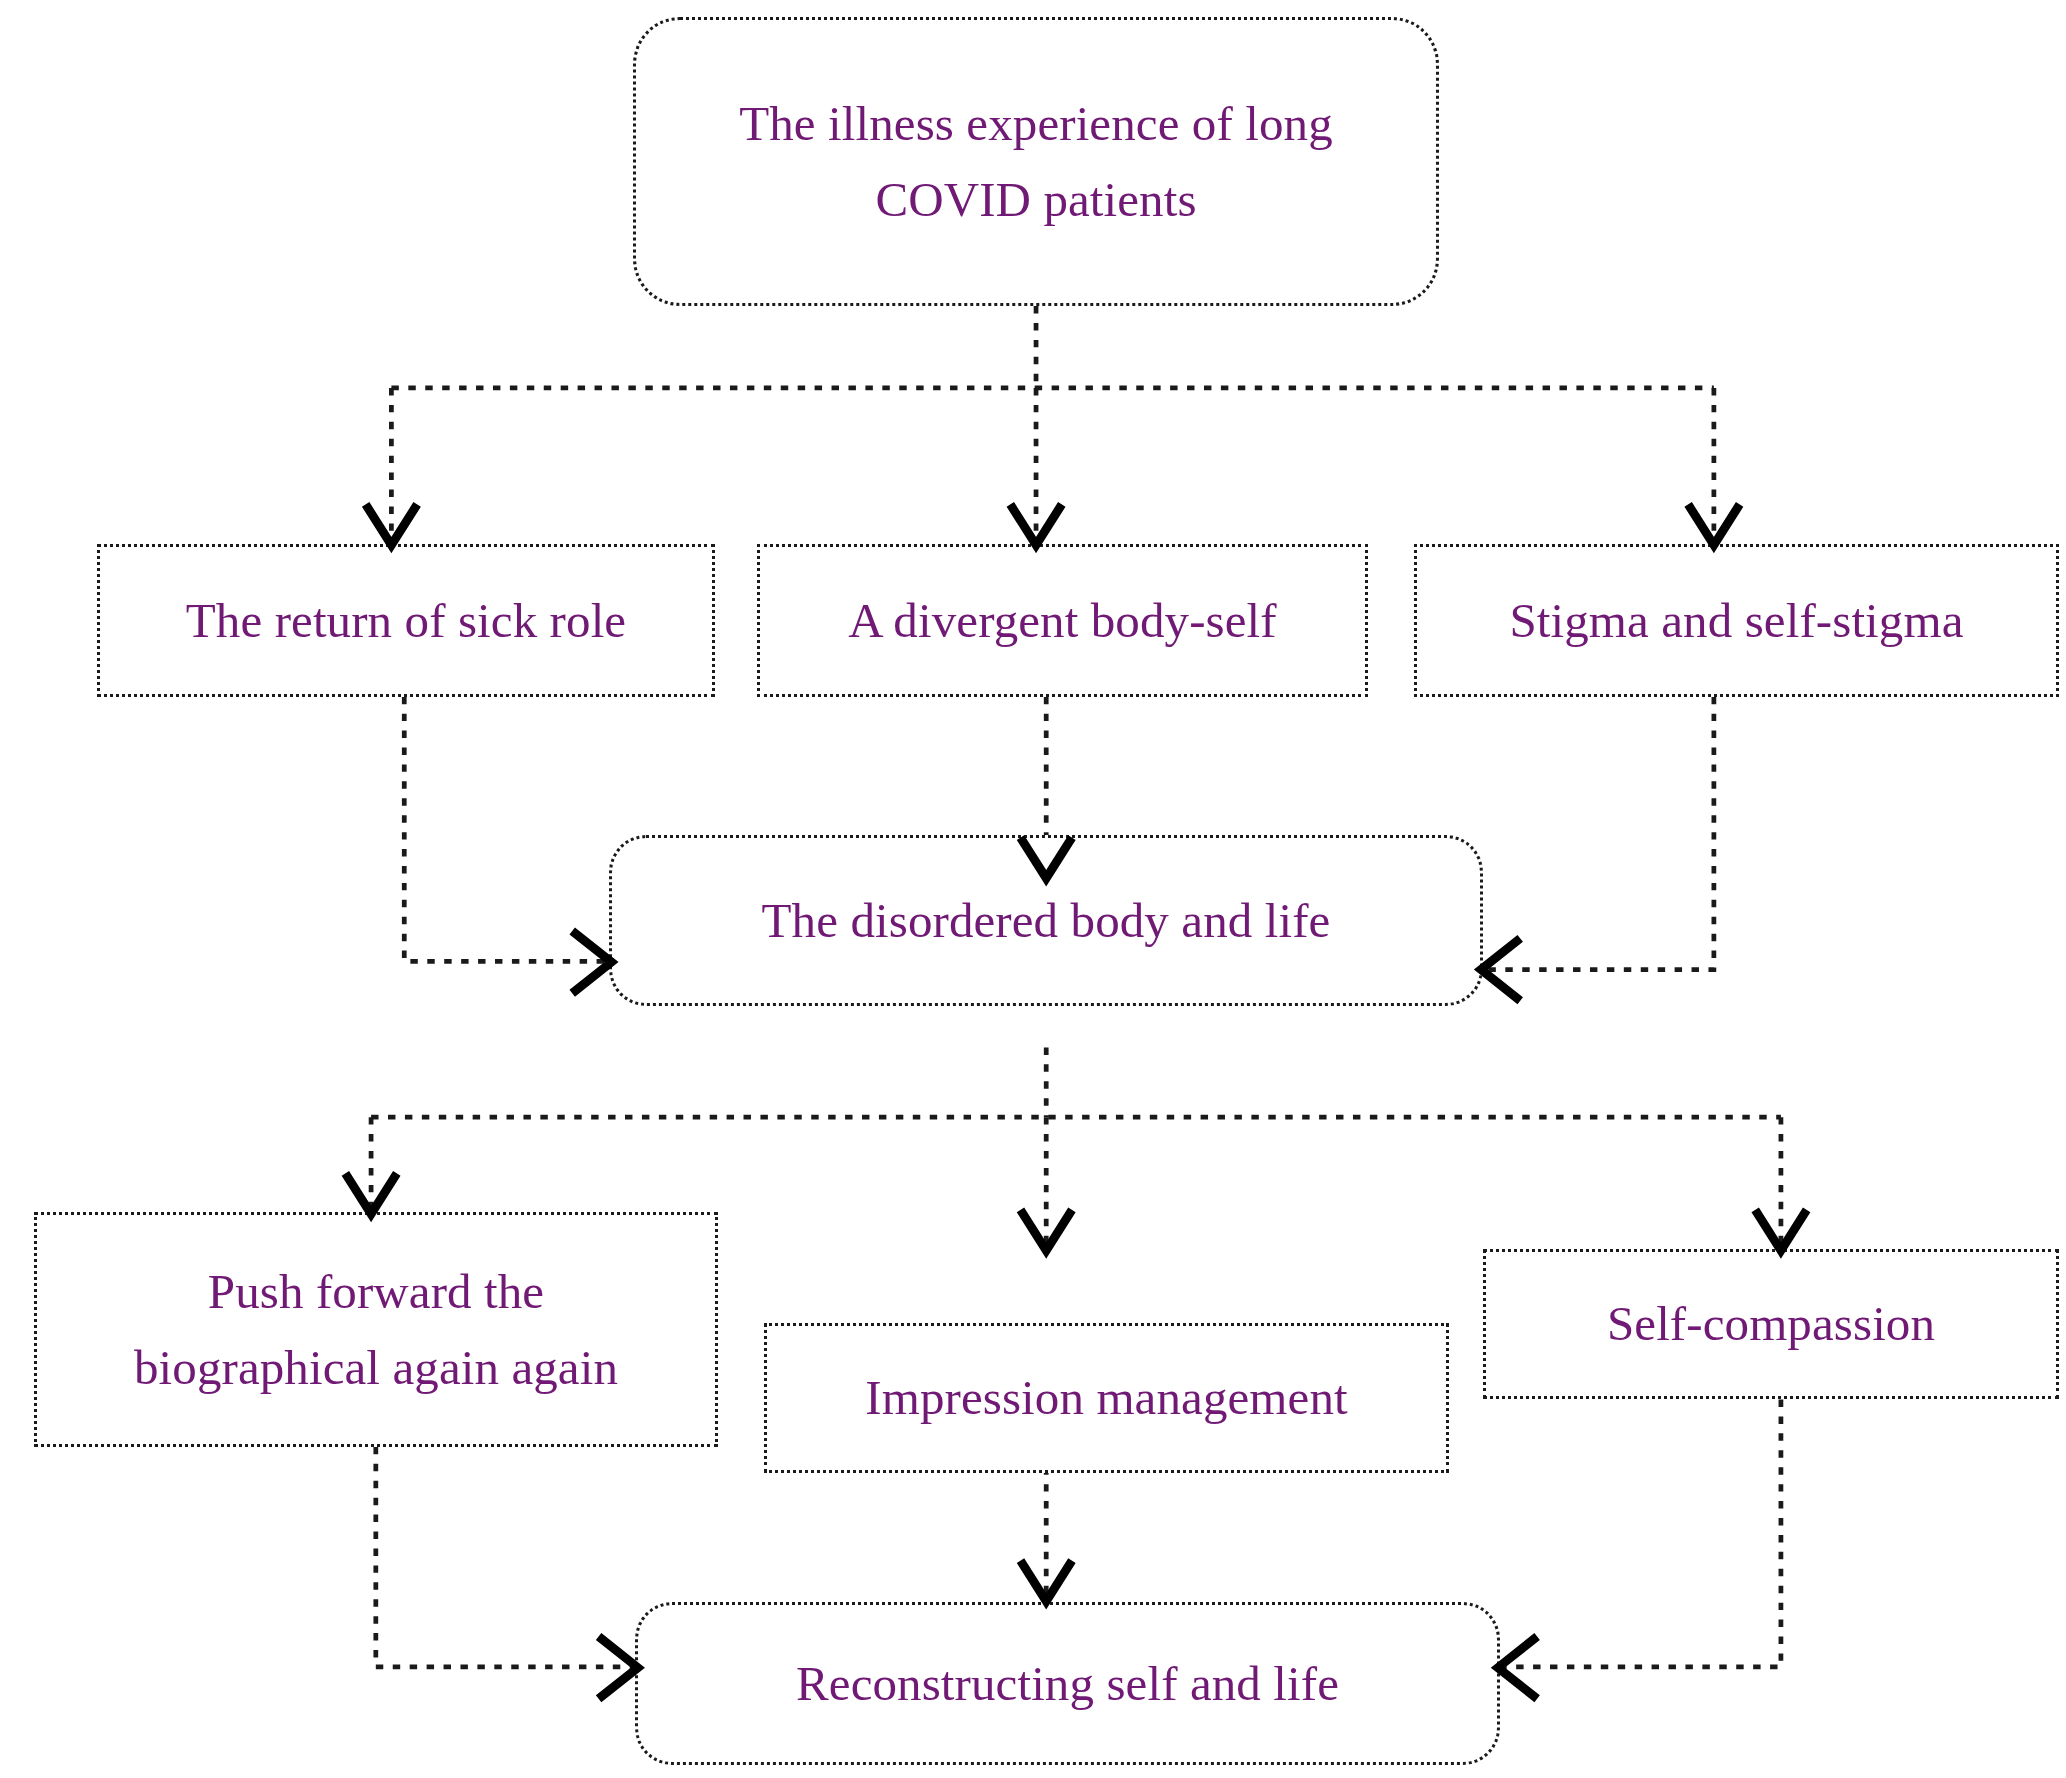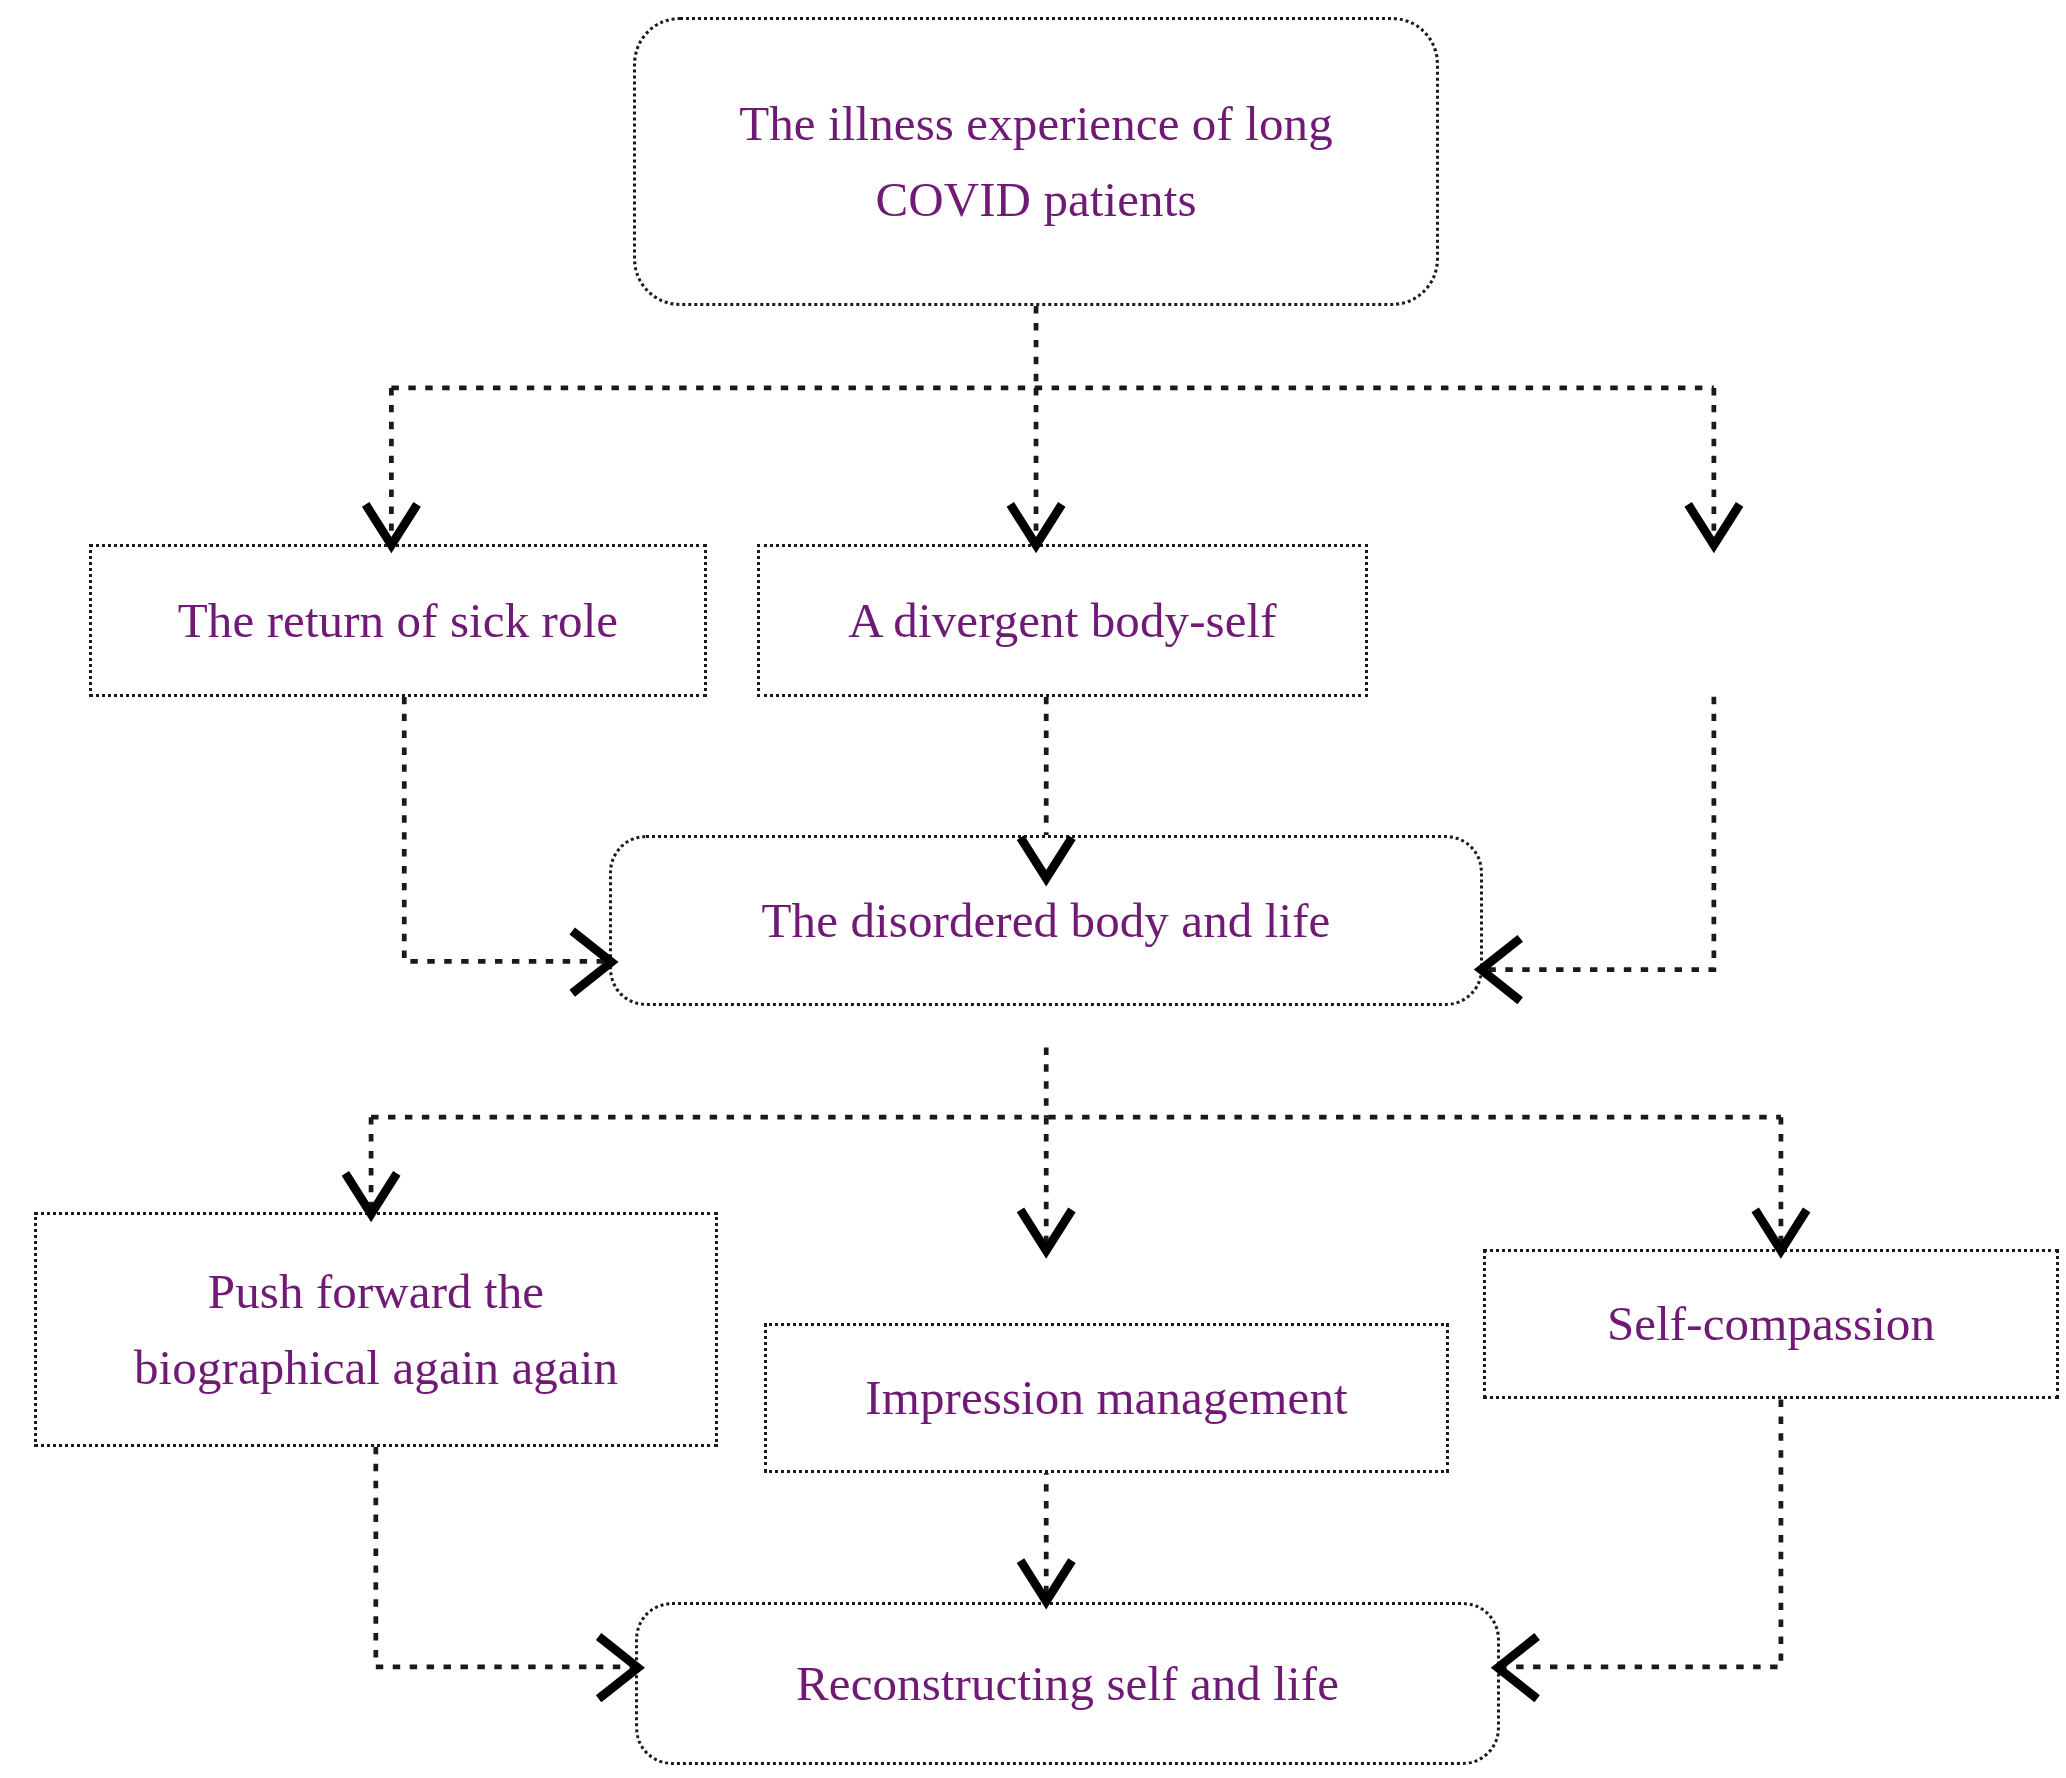--- a/index.html
+++ b/index.html
@@ -130,28 +130,31 @@
     <polyline points="2270,2417 2212,2463 2270,2509"></polyline>
   </svg>
 
   <div class="node rounded" style="left:633px; top:17px; width:806px; height:289px;">
     <span class="label">
       <span>The illness experience of long</span><br>
       <span>COVID patients</span>
     </span>
   </div>
 
-  <div class="node" style="left:89px; top:544px; width:618px; height:153px;">
+  <div class="node" style="left:97px; top:544px; width:618px; height:153px;">
     <span class="label">The return of sick role</span>
   </div>
 
   <div class="node" style="left:757px; top:544px; width:611px; height:153px;text-align:center;">
     <span class="label">A divergent body-self</span>
   </div>
 
+  <div class="node" style="left:1414px; top:544px; width:645px; height:153px;">
+    <span class="label">Stigma and self-stigma</span>
+  </div>
 
   <div class="node rounded small" style="left:609px; top:835px; width:874px; height:171px;justify-content:center;">
     <span class="label">The disordered body and life</span>
   </div>
 
   <div class="node" style="left:34px; top:1212px; width:684px; height:235px;">
     <span class="label">
       <span>Push forward the</span><br>
       <span>biographical again again</span>
     </span>

